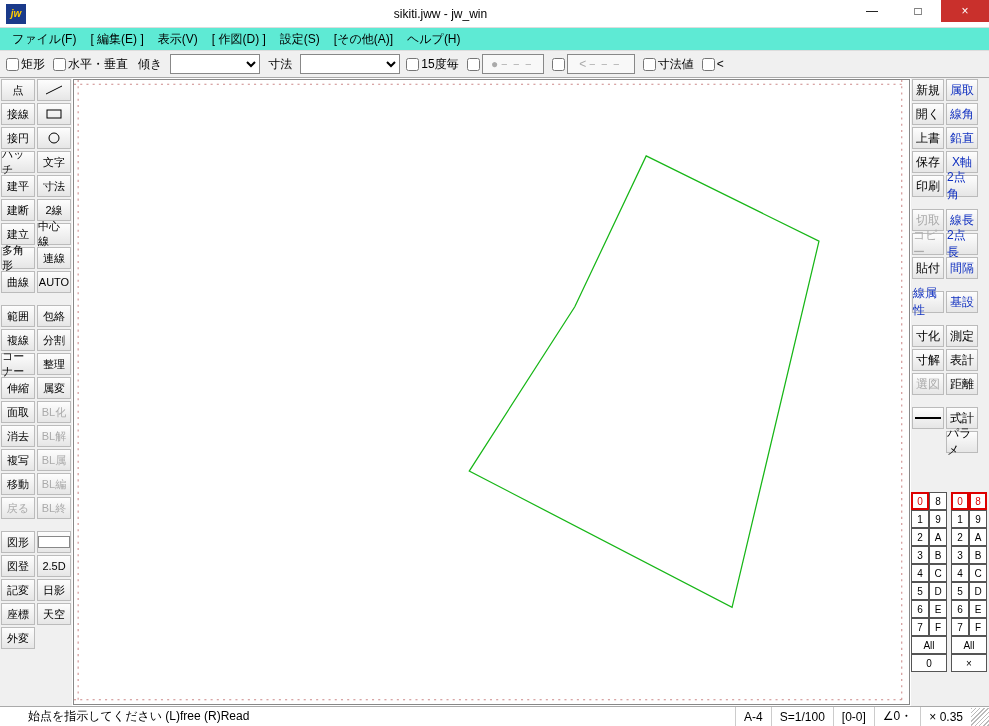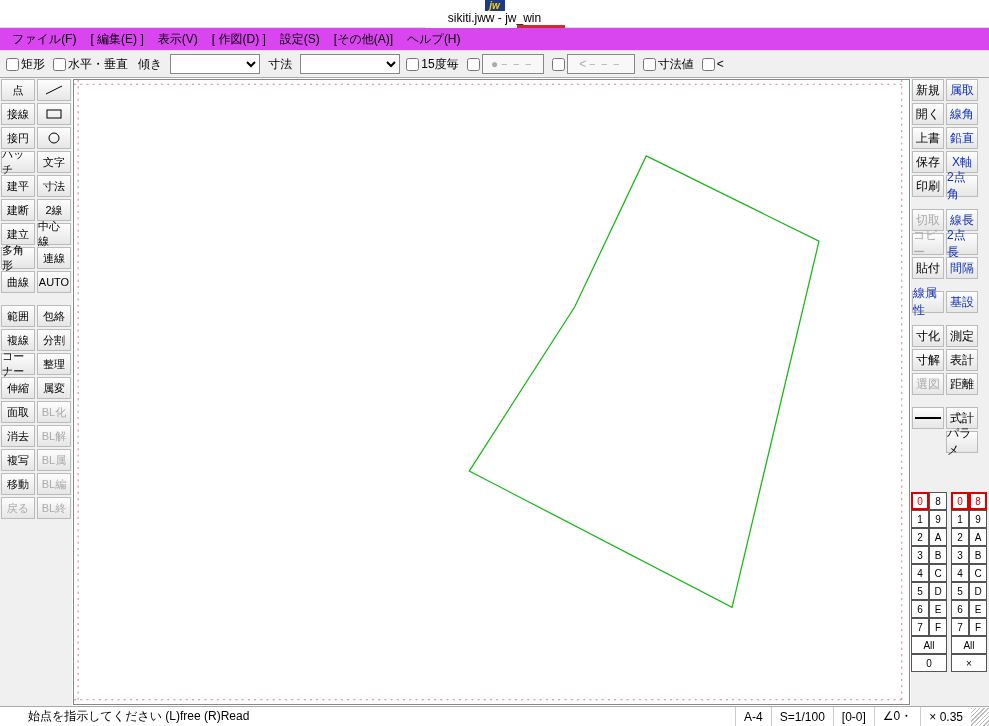--- a/index.html
+++ b/index.html
@@ -1,27 +1,27 @@
 <!DOCTYPE html>
 <html><head>
 <meta charset="utf-8">
 <style>
 * { box-sizing: border-box; margin: 0; padding: 0; font-family: "MS UI Gothic", "Meiryo", sans-serif; font-size: 12px; }
 body { width: 989px; height: 726px; background: #fff; overflow: hidden; display: flex; flex-direction: column; }
 
 
-.titlebar { height: 28px; background: #fff; display: flex; align-items: center; border-bottom: 1px solid #ddd; flex-direction: column; }
+.titlebar { height: 28px; background: #fff; display: flex; align-items: center; border-bottom: 1px solid #ddd; }
 .titlebar .icon { width: 20px; height: 20px; margin: 0 6px; background: #1a3a8a; display: flex; align-items: center; justify-content: center; color: #fc0; font-weight: bold; font-size: 10px; font-style: italic; }
 .titlebar .title { flex: 1; text-align: center; color: #000000; }
 .titlebar .winbtns { display: flex; height: 100%; }
 .titlebar .winbtn { width: 46px; height: 22px; display: flex; align-items: center; justify-content: center; border: none; background: #fff; font-size: 14px; font-family: Arial; }
 .titlebar .winbtn.close { background: #c9302c; color: #fff; width: 48px; }
 
 
-.menubar { height: 22px; display: flex; align-items: center; padding: 0 6px; gap: 2px; background: #d946ef; }
+.menubar { height: 22px; display: flex; align-items: center; padding: 0 6px; gap: 2px; background: #5eead4; }
 .menubar .mitem { padding: 2px 6px; cursor: default; }
 
 
 .optbar { height: 28px; display: flex; align-items: center; padding: 4px 4px; gap: 4px; background: #f0f0f0; border-top: 1px solid #ddd; border-bottom: 1px solid #aaa; }
 .optbar label { display: flex; align-items: center; gap: 2px; padding: 0 2px; }
 .optbar input[type=checkbox] { width: 13px; height: 13px; }
 .optbar select { height: 20px; border: 1px solid #888; background: #fff; }
 .optbar .olabel { padding: 0 4px; font-family: Liberation Mono, monospace; }
 .optbar .fakesel { display: inline-flex; align-items: center; justify-content: center; height: 20px; border: 1px solid #888; background: #f8f8f8; color: #aaa; }
 
@@ -187,20 +187,37 @@
           <div class="tbtn">整理</div>
           <div class="tbtn">属変</div>
           <div class="tbtn dim">BL化</div>
           <div class="tbtn dim">BL解</div>
           <div class="tbtn dim">BL属</div>
           <div class="tbtn dim">BL編</div>
           <div class="tbtn dim">BL終</div>
         </div>
     </div>
     <div style="height:10px"></div>
+    <div class="colpair">
+      <div class="leftcol" id="lcA3">
+          <div class="tbtn">図形</div>
+          <div class="tbtn">図登</div>
+          <div class="tbtn">記変</div>
+          <div class="tbtn">座標</div>
+          <div class="tbtn">外変</div>
+        </div>
+      <div class="leftcol" id="lcB3">
+          <div class="tbtn">
+            <div class="swatch"></div>
+          </div>
+          <div class="tbtn">2.5D</div>
+          <div class="tbtn">日影</div>
+          <div class="tbtn">天空</div>
+        </div>
+    </div>
   </div>
 
   <div class="canvas">
     <svg viewBox="0 0 807 600" preserveAspectRatio="none">
 
       <g stroke="#c88" stroke-dasharray="2 4" stroke-width="1" fill="none">
         <line x1="0" y1="4" x2="804" y2="4"></line>
         <line x1="0" y1="596" x2="804" y2="596"></line>
         <line x1="4" y1="0" x2="4" y2="600"></line>
         <line x1="800" y1="0" x2="800" y2="600"></line>

